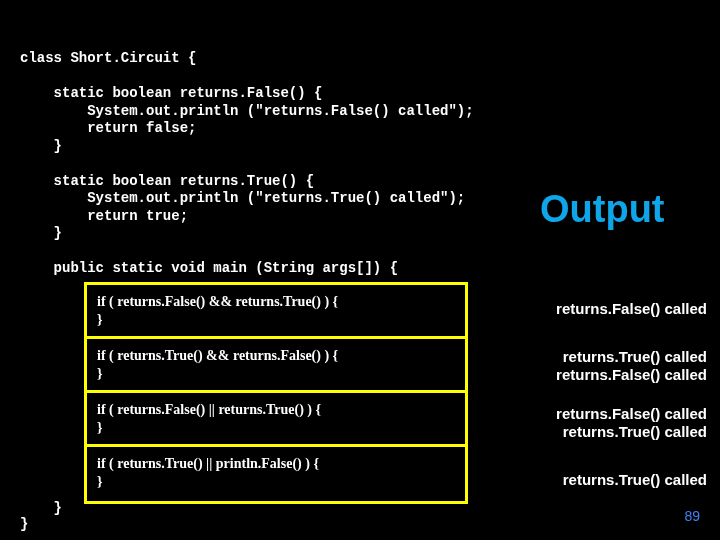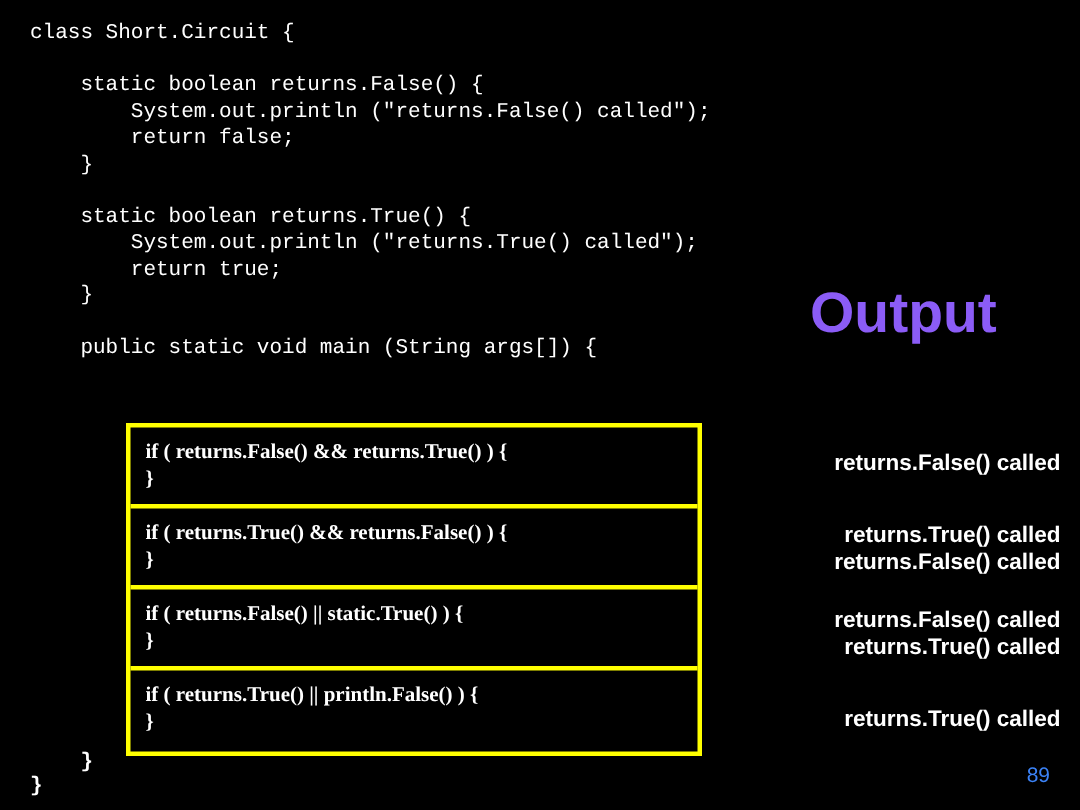--- a/index.html
+++ b/index.html
@@ -9,22 +9,23 @@
     width: 720px;
     height: 540px;
     font-family: 'Courier New', monospace;
     color: #ffffff;
     position: relative;
     overflow: hidden;
   }
   .code-pane {
     padding: 14px 20px 14px 20px;
     font-size: 14px;
-    font-weight: normal;
+    font-weight: bold;
     line-height: 1.25;
+    margin-top: 36px;
   }
   .code-pane pre {
     margin: 0;
     white-space: pre;
     font-family: 'Courier New', monospace;
   }
   .if-group {
     position: absolute;
     left: 84px;
     top: 282px;
@@ -67,21 +68,21 @@
   .output-row.sep {
     border-bottom: 3px solid transparent;
   }
   .output-heading {
     position: absolute;
     left: 540px;
     top: 188px;
     font-family: Arial, Helvetica, sans-serif;
     font-size: 38px;
     font-weight: bold;
-    color: #8b5cf6;
+    color: #0ea5e9;
   }
   .tail {
     position: absolute;
     left: 20px;
     top: 500px;
     font-size: 14px;
     font-weight: bold;
     font-family: 'Courier New', monospace;
     white-space: pre;
   }
@@ -114,21 +115,21 @@
   <pre>    public static void main (String args[]) {</pre>
 </div>
 
 <div class="output-heading">Output</div>
 
 <div class="if-group">
   <div class="if-row sep">if ( returns.False() &amp;&amp; returns.True() ) {
 }</div>
   <div class="if-row sep">if ( returns.True() &amp;&amp; returns.False() ) {
 }</div>
-  <div class="if-row sep">if ( returns.False() || static.True() ) {
+  <div class="if-row sep">if ( returns.False() || returns.True() ) {
 }</div>
   <div class="if-row">if ( returns.True() || println.False() ) {
 }</div>
 </div>
 
 <div class="output-group">
   <div class="output-row sep">
     <span>returns.False() called</span>
   </div>
   <div class="output-row sep">

